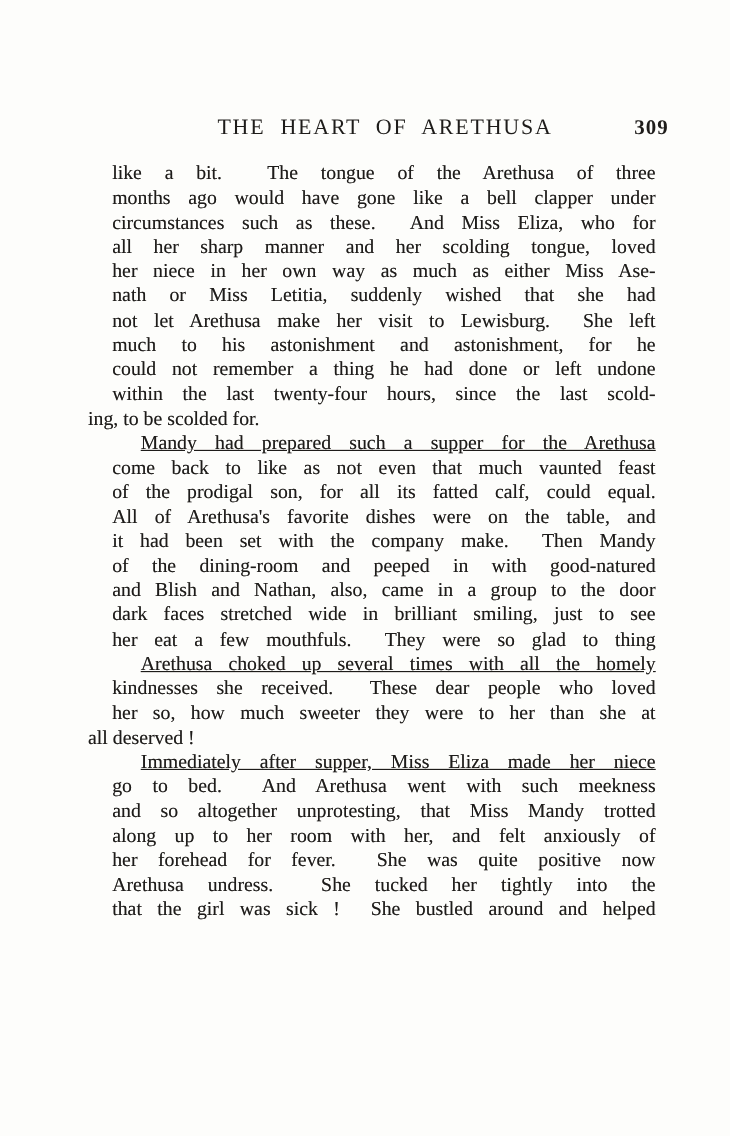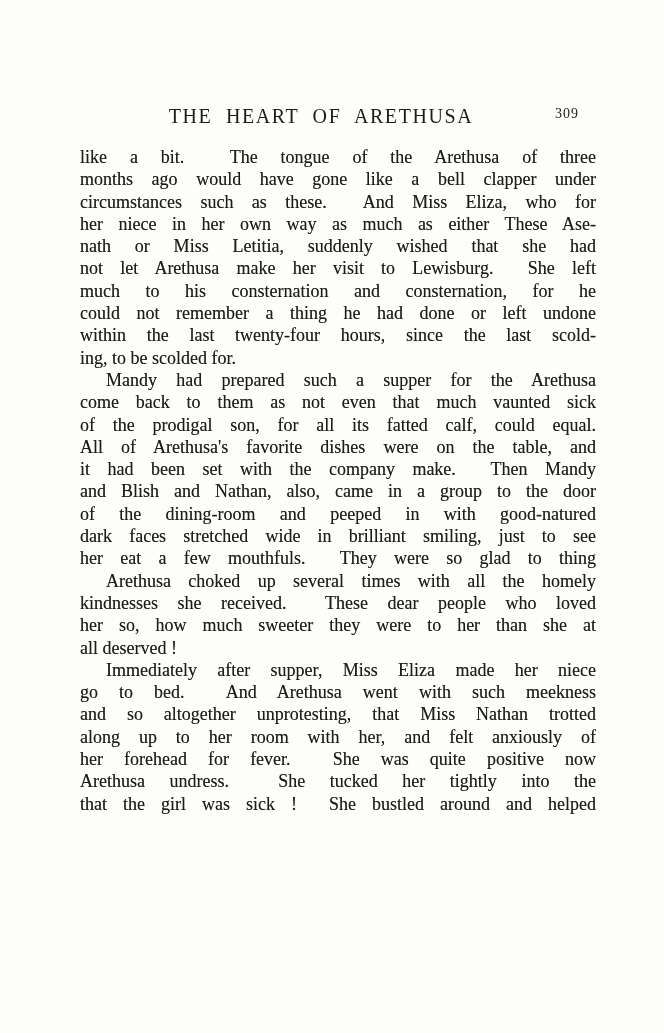--- a/index.html
+++ b/index.html
@@ -12,95 +12,99 @@
     width: 664px;
     height: 1033px;
     background: #fdfdfb;
     font-family: "Liberation Serif", "DejaVu Serif", serif;
     color: #1e1c1a;
     overflow: hidden;
   }
   .running-head {
     position: absolute;
     top: 105px;
-    left: 63px;
+    left: 92px;
     width: 516px;
     height: 26px;
   }
   .running-title {
     position: absolute;
     left: 0;
     right: 0;
     text-align: center;
     font-size: 20px;
     letter-spacing: 1.6px;
     word-spacing: 7px;
     white-space: nowrap;
   }
   .page-number {
     position: absolute;
     right: 0;
     top: 1px;
-    font-size: 14px;
+    font-size: 19px;
     letter-spacing: 1px;
+    font-weight: bold;
   }
   .page-text {
     position: absolute;
     top: 146px;
     left: 80px;
     width: 516px;
     font-size: 18px;
     line-height: 22.3px;
     text-shadow: 0 0 0.4px rgba(30,28,26,0.55);
   }
   .line {
     white-space: pre-wrap;
   }
   .line.just {
     text-align: justify;
     text-align-last: justify;
+    margin-left: 22px;
     -moz-text-align-last: justify;
   }
   .line.indent {
     text-indent: 26px;
+    text-decoration: underline;
   }
 </style>
 </head>
 <body>
 
 <div class="page">
   <div class="running-head">
     <div class="running-title">THE HEART OF ARETHUSA</div>
     <div class="page-number">309</div>
   </div>
   <div class="page-text">
       <div class="line just">like a bit.  The tongue of the Arethusa of three</div>
       <div class="line just">months ago would have gone like a bell clapper under</div>
       <div class="line just">circumstances such as these.  And Miss Eliza, who for</div>
-      <div class="line just">her niece in her own way as much as either These Ase-</div>
+      <div class="line just">all her sharp manner and her scolding tongue, loved</div>
+      <div class="line just">her niece in her own way as much as either Miss Ase-</div>
       <div class="line just">nath or Miss Letitia, suddenly wished that she had</div>
       <div class="line just">not let Arethusa make her visit to Lewisburg.  She left</div>
-      <div class="line just">much to his consternation and consternation, for he</div>
+      <div class="line just">much to his astonishment and astonishment, for he</div>
       <div class="line just">could not remember a thing he had done or left undone</div>
       <div class="line just">within the last twenty-four hours, since the last scold-</div>
       <div class="line">ing, to be scolded for.</div>
       <div class="line just indent">Mandy had prepared such a supper for the Arethusa</div>
-      <div class="line just">come back to them as not even that much vaunted sick</div>
+      <div class="line just">come back to like as not even that much vaunted feast</div>
       <div class="line just">of the prodigal son, for all its fatted calf, could equal.</div>
       <div class="line just">All of Arethusa's favorite dishes were on the table, and</div>
       <div class="line just">it had been set with the company make.  Then Mandy</div>
+      <div class="line just">of the dining-room and peeped in with good-natured</div>
       <div class="line just">and Blish and Nathan, also, came in a group to the door</div>
-      <div class="line just">of the dining-room and peeped in with good-natured</div>
       <div class="line just">dark faces stretched wide in brilliant smiling, just to see</div>
       <div class="line just">her eat a few mouthfuls.  They were so glad to thing</div>
       <div class="line just indent">Arethusa choked up several times with all the homely</div>
       <div class="line just">kindnesses she received.  These dear people who loved</div>
       <div class="line just">her so, how much sweeter they were to her than she at</div>
       <div class="line">all deserved !</div>
       <div class="line just indent">Immediately after supper, Miss Eliza made her niece</div>
       <div class="line just">go to bed.  And Arethusa went with such meekness</div>
-      <div class="line just">and so altogether unprotesting, that Miss Nathan trotted</div>
+      <div class="line just">and so altogether unprotesting, that Miss Mandy trotted</div>
       <div class="line just">along up to her room with her, and felt anxiously of</div>
       <div class="line just">her forehead for fever.  She was quite positive now</div>
       <div class="line just">Arethusa undress.  She tucked her tightly into the</div>
       <div class="line just">that the girl was sick !  She bustled around and helped</div>
     </div>
 </div>
 
 </body></html>

